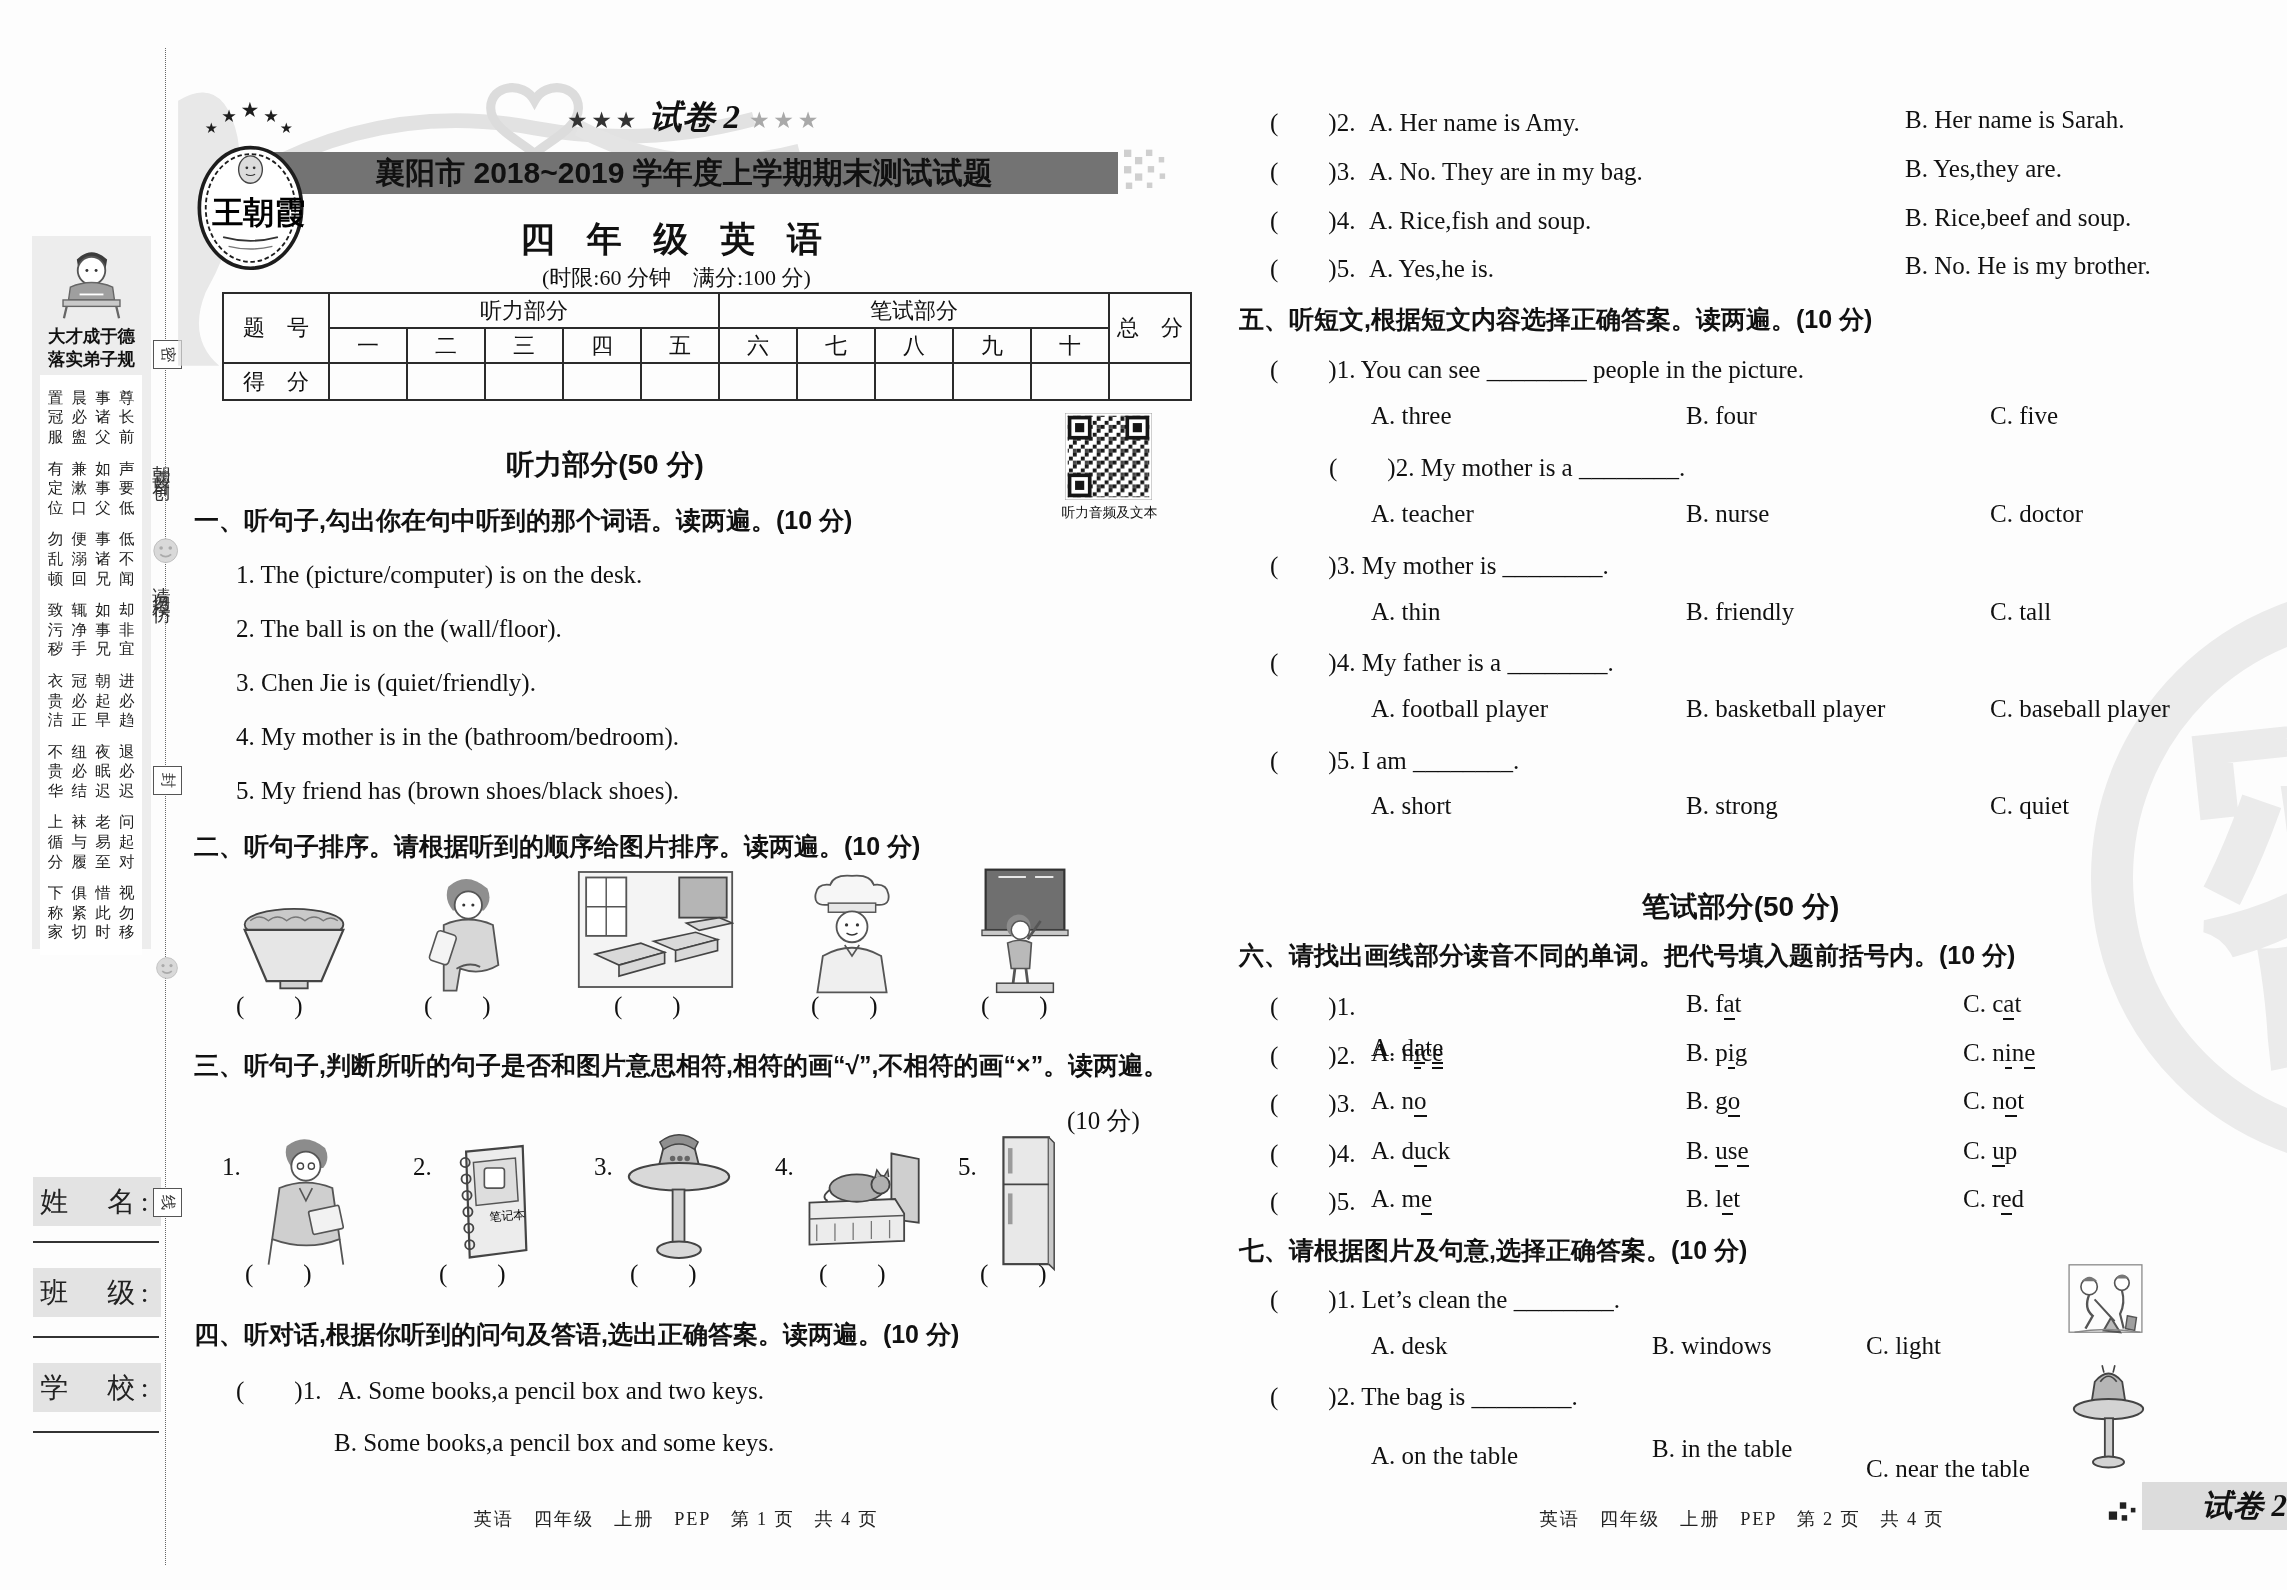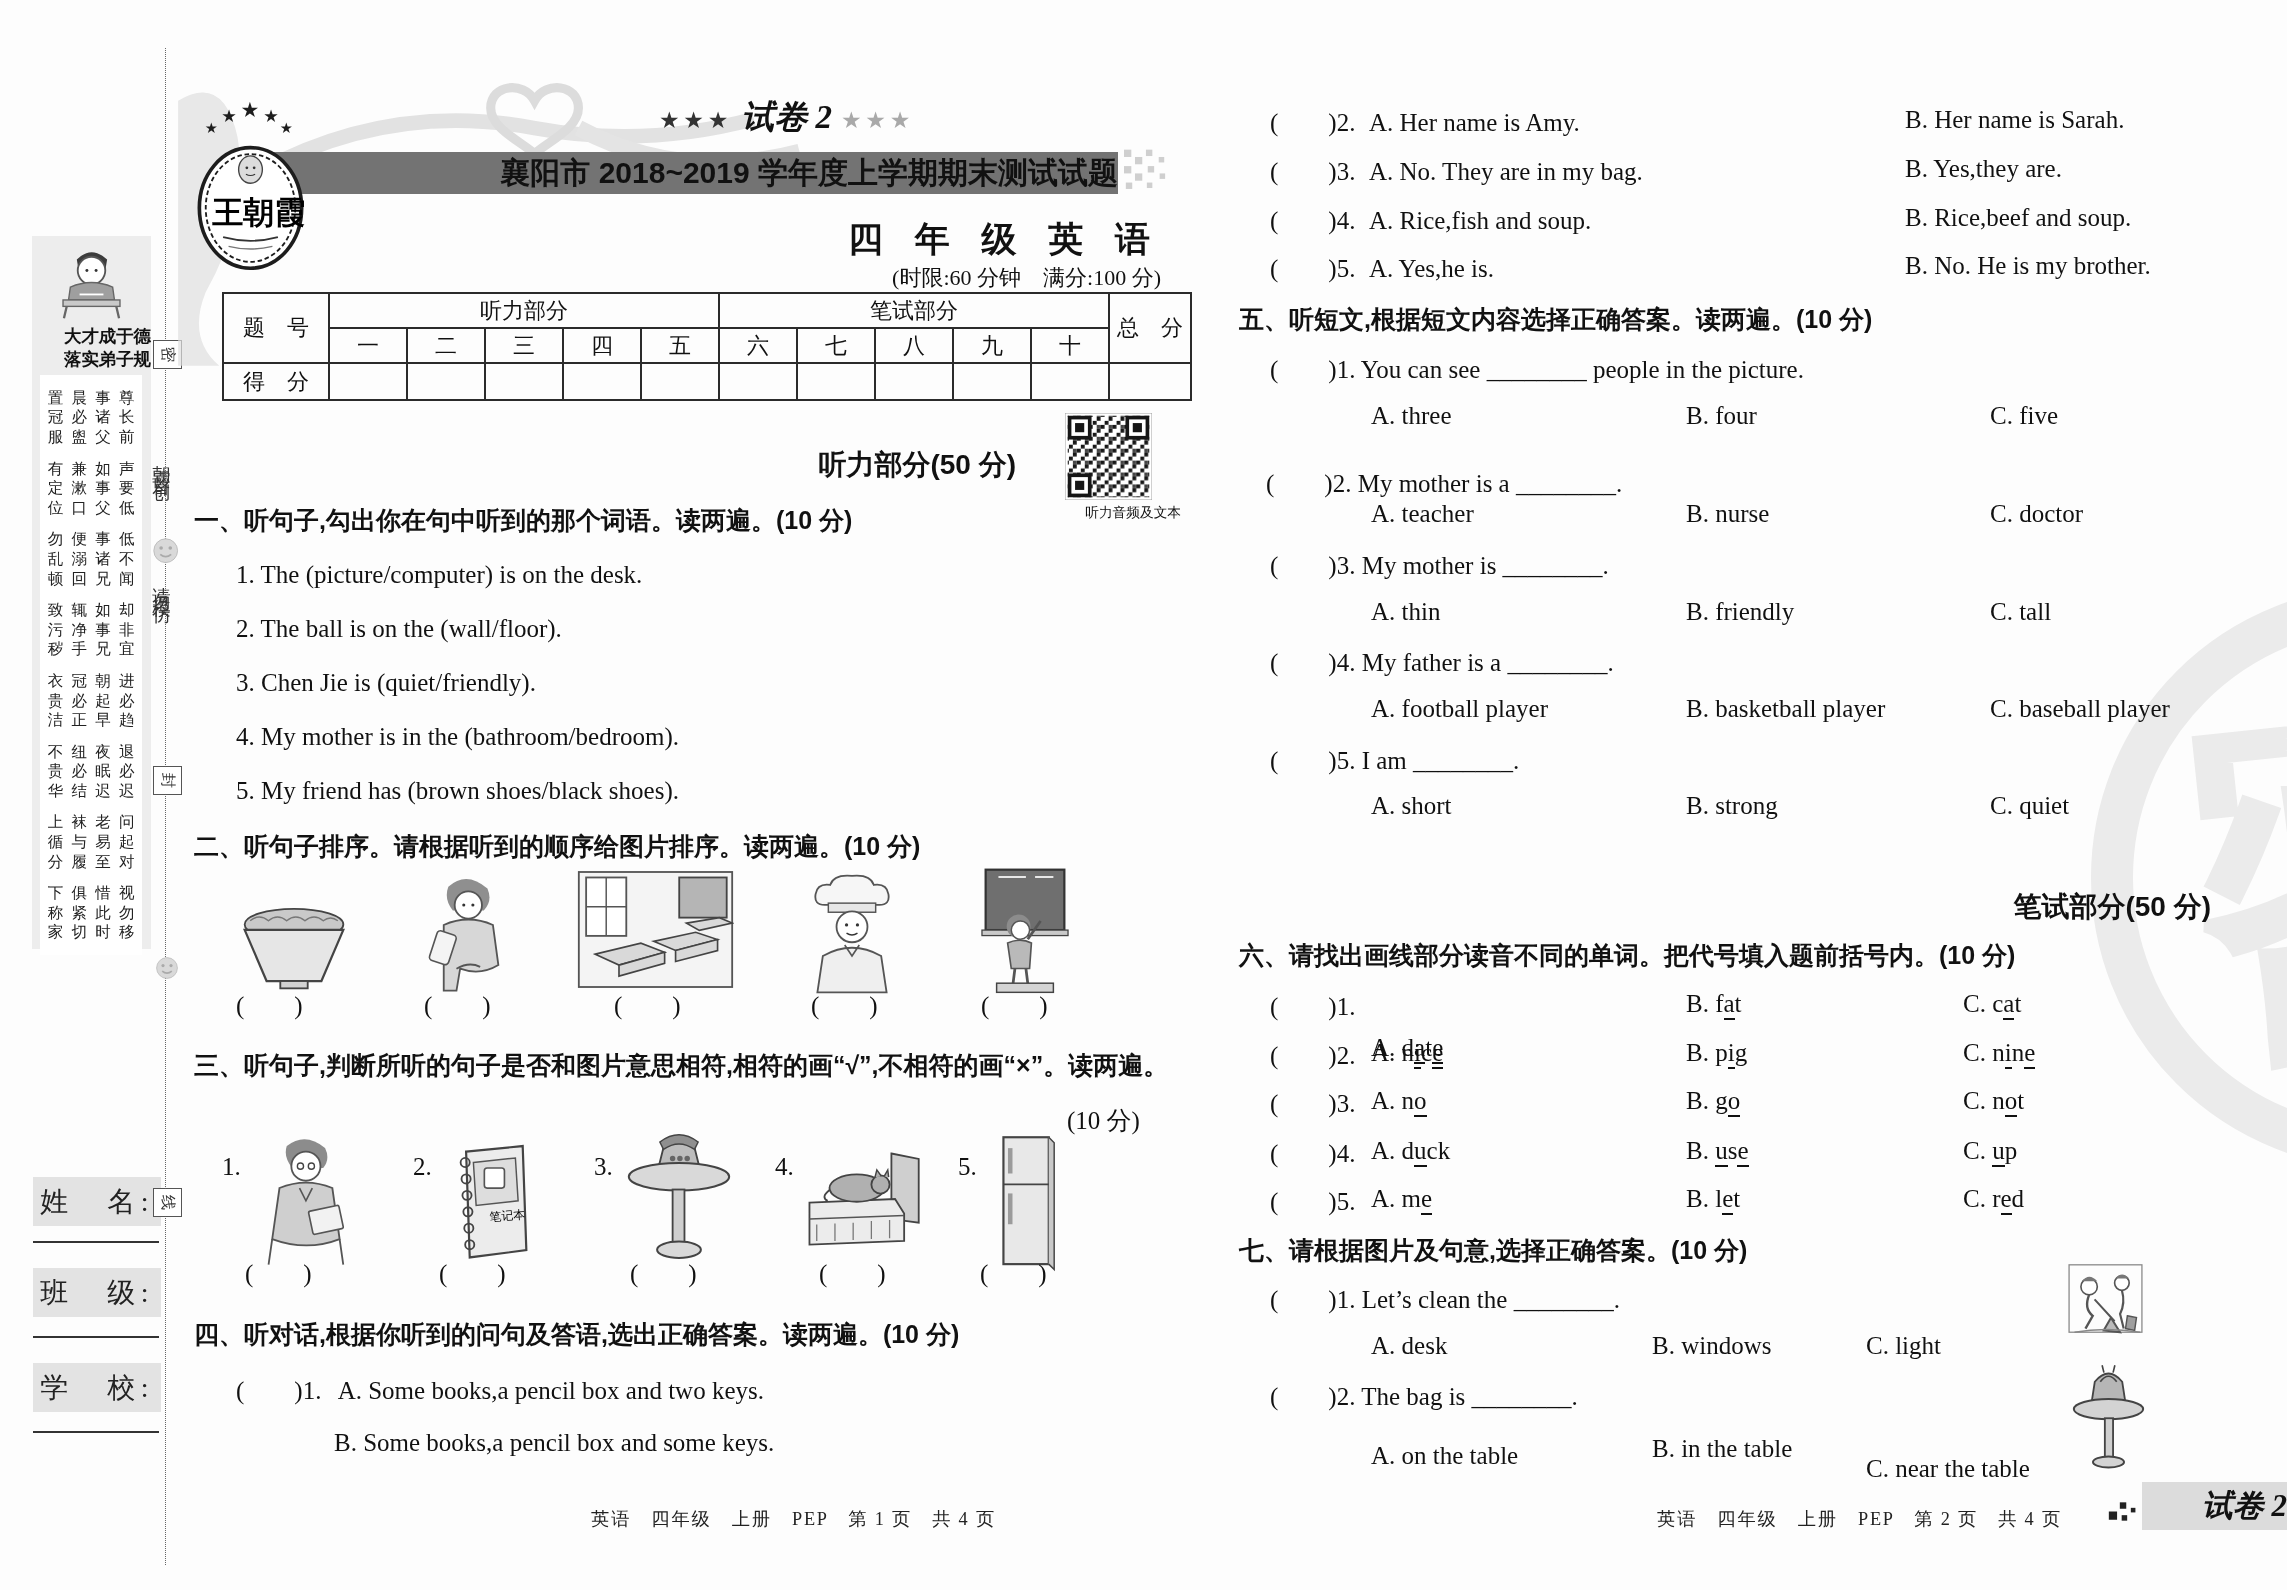--- a/index.html
+++ b/index.html
@@ -1,21 +1,21 @@
 <!DOCTYPE html>
 <html style="font-size:14.6px"><head>
 <meta charset="utf-8">
 <style>
   html,body{margin:0;padding:0;}
   body{width:2287px;height:1591px;position:relative;overflow:hidden;background:#fdfdfd;
        font-family:"Liberation Serif",serif;color:#111;}
   .abs{position:absolute;}
   .sr{font-family:"Liberation Serif",serif;color:#111;}
   .cn{font-family:"Liberation Sans",sans-serif;font-weight:700;color:#111;}
-  .ctr{text-align:right;}
+  .ctr{text-align:center;}
   .ul{border-bottom:2.3px solid #111;padding-bottom:0.9px;}
   
   .panel{background:#ededed;}
   .verse-box{background:#fff;}
   .verse-row{display:flex;justify-content:center;gap:6.4px;margin-bottom:12px;}
   .v-cell{width:17.4px;font-size:15.5px;line-height:19.6px;word-break:break-all;text-align:center;
           font-family:"Liberation Serif",serif;color:#222;}
   .field-label{background:#e3e3e3;font-size:28px;letter-spacing:5.5px;padding:5.5px 7.3px;color:#222;}
   .field-line{border-bottom:2.3px solid #333;}
   .bind-line{border-left:1.8px dotted #666;}
@@ -428,21 +428,21 @@
 </div>
 <div class="abs sr body-en" style="left:1905px;top:252px;">B. No. He is my brother.</div>
 
 <div class="abs cn sec-title" style="left:1239px;top:303px;white-space:nowrap;">五、听短文,根据短文内容选择正确答案。读两遍。(10 分)</div>
 
 <div class="abs sr body-en" style="left:1270px;top:353px;">(　　)1. You can see ________ people in the picture.</div>
 <div class="opt" style="left:1371px;top:402px;">A. three</div>
 <div class="opt" style="left:1686px;top:402px;">B. four</div>
 <div class="opt" style="left:1990px;top:402px;">C. five</div>
 
-<div class="abs sr body-en" style="left:1266px;top:451px;margin-top:16px;">(　　)2. My mother is a ________.</div>
+<div class="abs sr body-en" style="left:1329px;top:451px;">(　　)2. My mother is a ________.</div>
 <div class="opt" style="left:1371px;top:500px;">A. teacher</div>
 <div class="opt" style="left:1686px;top:500px;">B. nurse</div>
 <div class="opt" style="left:1990px;top:500px;">C. doctor</div>
 
 <div class="abs sr body-en" style="left:1270px;top:549px;">(　　)3. My mother is ________.</div>
 <div class="opt" style="left:1371px;top:598px;">A. thin</div>
 <div class="opt" style="left:1686px;top:598px;">B. friendly</div>
 <div class="opt" style="left:1990px;top:598px;">C. tall</div>
 
 <div class="abs sr body-en" style="left:1270px;top:646px;">(　　)4. My father is a ________.</div>

